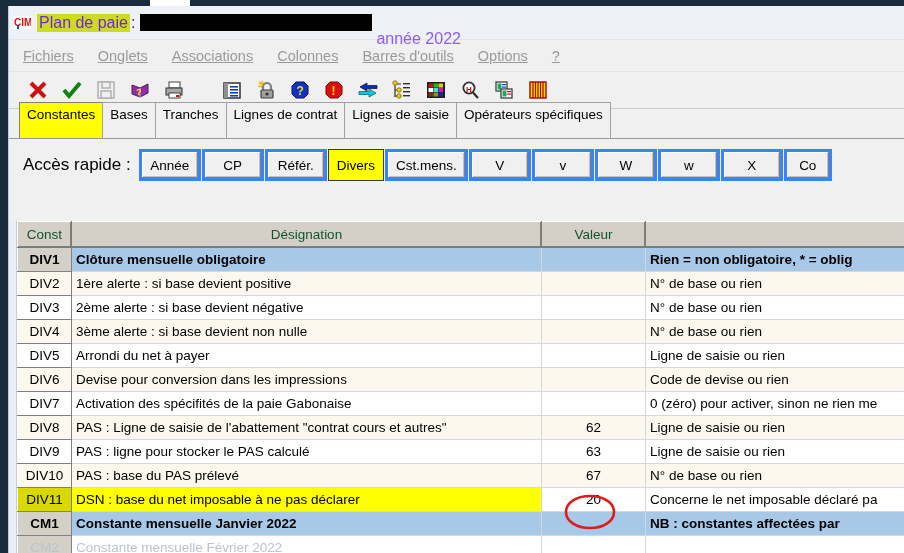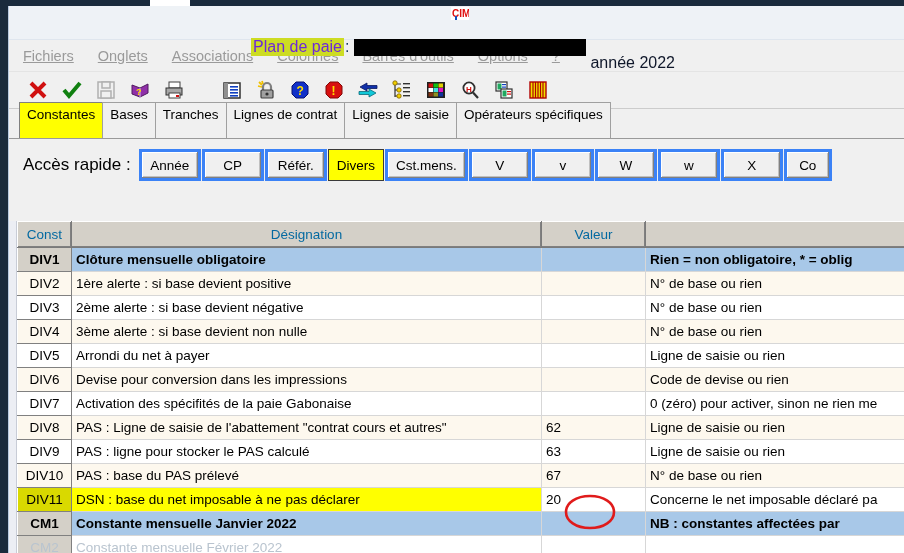--- a/index.html
+++ b/index.html
@@ -16,27 +16,27 @@
   .desk-left{position:absolute;left:0;top:0;width:8px;height:553px;background:#1a2b3c;}
   .desk-top{position:absolute;left:0;top:0;width:904px;height:6px;background:#1a2b3c;}
   .desk-notch{position:absolute;left:150px;top:0;width:40px;height:6px;background:#ffffff;}
 
   
   .win{position:absolute;left:8px;top:6px;width:896px;height:547px;background:#f0f0f0;
        border-left:1px solid #b9cbe0;}
 
   
   .titlebar{position:relative;height:33px;background:#eef2f6;display:flex;align-items:center;
-            padding-left:12px;border-bottom:1px solid #dfe6ee;flex-direction:column;}
+            padding-left:4px;border-bottom:1px solid #dfe6ee;}
   .app-icon{width:18px;height:16px;flex:0 0 auto;margin-right:6px;position:relative;}
   .title-text{font-size:16px;color:#1b3a5c;white-space:nowrap;display:flex;align-items:center;}
   .title-hl{background:#cddc23;color:#6d28d9;padding:0 2px;}
   .title-colon{color:#1b3a5c;padding:0 1px;}
   .redaction{display:inline-block;width:232px;height:17px;background:#000;margin:0 4px;vertical-align:middle;}
-  .title-year{color:#0f172a;margin-top:32px;}
+  .title-year{color:#8b5cf6;margin-top:32px;}
 
   
   .menubar{height:31px;background:#f0f0f0;display:flex;align-items:center;padding-left:14px;
            border-bottom:1px solid #e4e4e4;}
   .menu-item{font-size:14.5px;color:#9a9a9a;margin-right:24px;white-space:nowrap;cursor:default;text-decoration:underline;}
   .menu-item.q{margin-right:0;}
 
   
   .toolbar{height:36px;background:#f0f0f0;display:flex;align-items:center;padding-left:14px;
            border-bottom:1px solid #cccccc;}
@@ -68,31 +68,31 @@
   .gridscroll{position:absolute;left:0;top:0;width:7px;height:100%;background:#eceef4;
               border-right:1px solid #c8ccd6;}
   table.grid{border-collapse:collapse;table-layout:fixed;width:895px;margin-left:8px;}
   table.grid col.c1{width:54px;}
   table.grid col.c2{width:470px;}
   table.grid col.c3{width:104px;}
   table.grid col.c4{width:267px;}
 
   thead th{height:25px;background:#d4d0c8;border:1px solid #7a7a7a;
            border-top:1px solid #ffffff;border-left:1px solid #ffffff;
-           font-size:13.5px;font-weight:400;color:#0369a1;text-align:center;padding:0;
+           font-size:13.5px;font-weight:400;color:#14532d;text-align:center;padding:0;
            box-shadow:inset -1px -1px 0 #808080;}
   thead th.blank{}
 
   tbody td{height:24px;font-size:13.5px;padding:0 4px;border-bottom:1px solid #d7d7d7;
            border-right:1px solid #d7d7d7;white-space:nowrap;overflow:hidden;color:#000;
            box-sizing:border-box;}
   tbody td.const{background:#d4d0c8;text-align:center;padding:0;
                  border:1px solid #808080;border-top:1px solid #ffffff;border-left:1px solid #ffffff;
                  font-size:13.5px;color:#000;}
-  tbody td.val{}
+  tbody td.val{text-align:center;}
   tbody tr.odd td{background:#fdf8ee;}
   tbody tr.even td{background:#ffffff;}
   tbody tr.sel td{background:#a8c8e8;font-weight:bold;}
   tbody tr.sel td.const{background:#d4d0c8;font-weight:bold;}
   tbody tr.hl td.desig{background:#ffff00;}
   tbody tr.hl td.const{background:#d9d900;}
   tbody tr.cut td{color:#b9c4cf;}
 
   
   .annot{position:absolute;left:563px;top:494px;width:54px;height:36px;pointer-events:none;}

